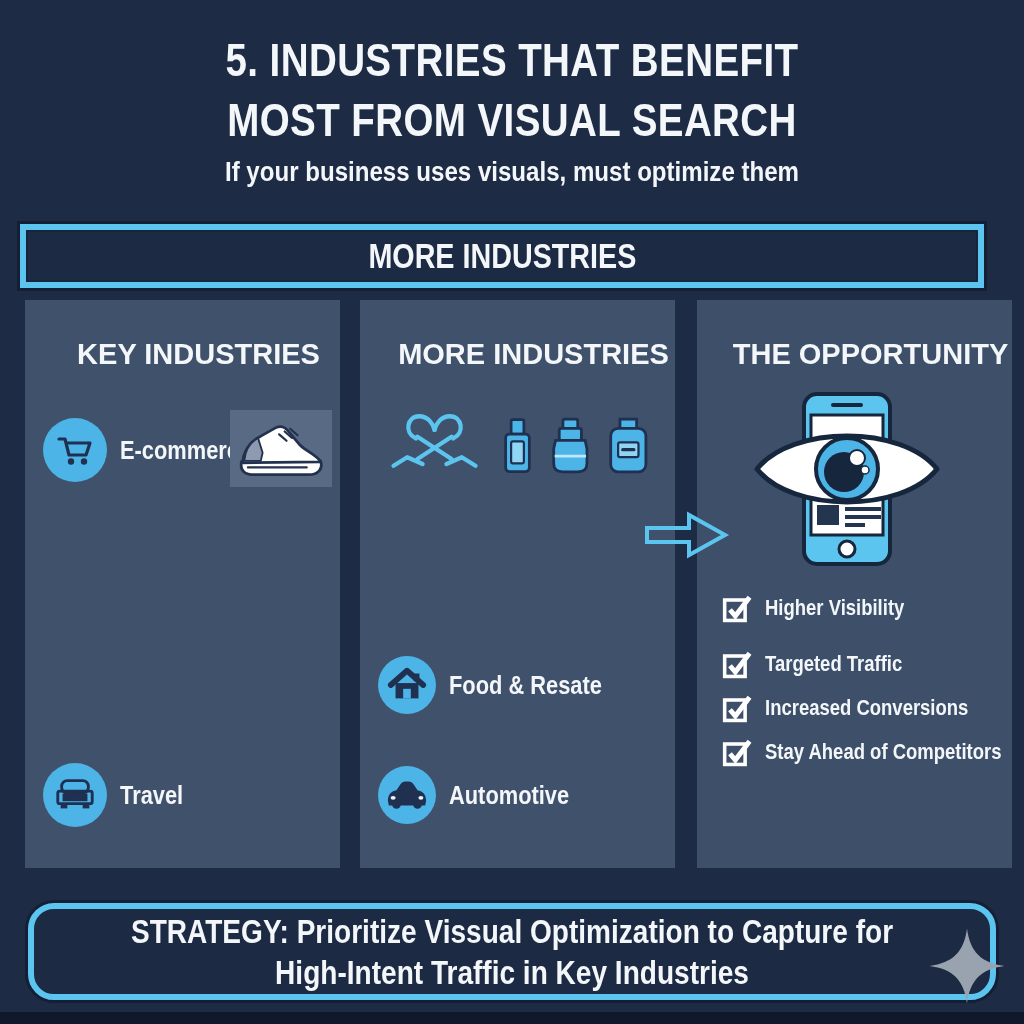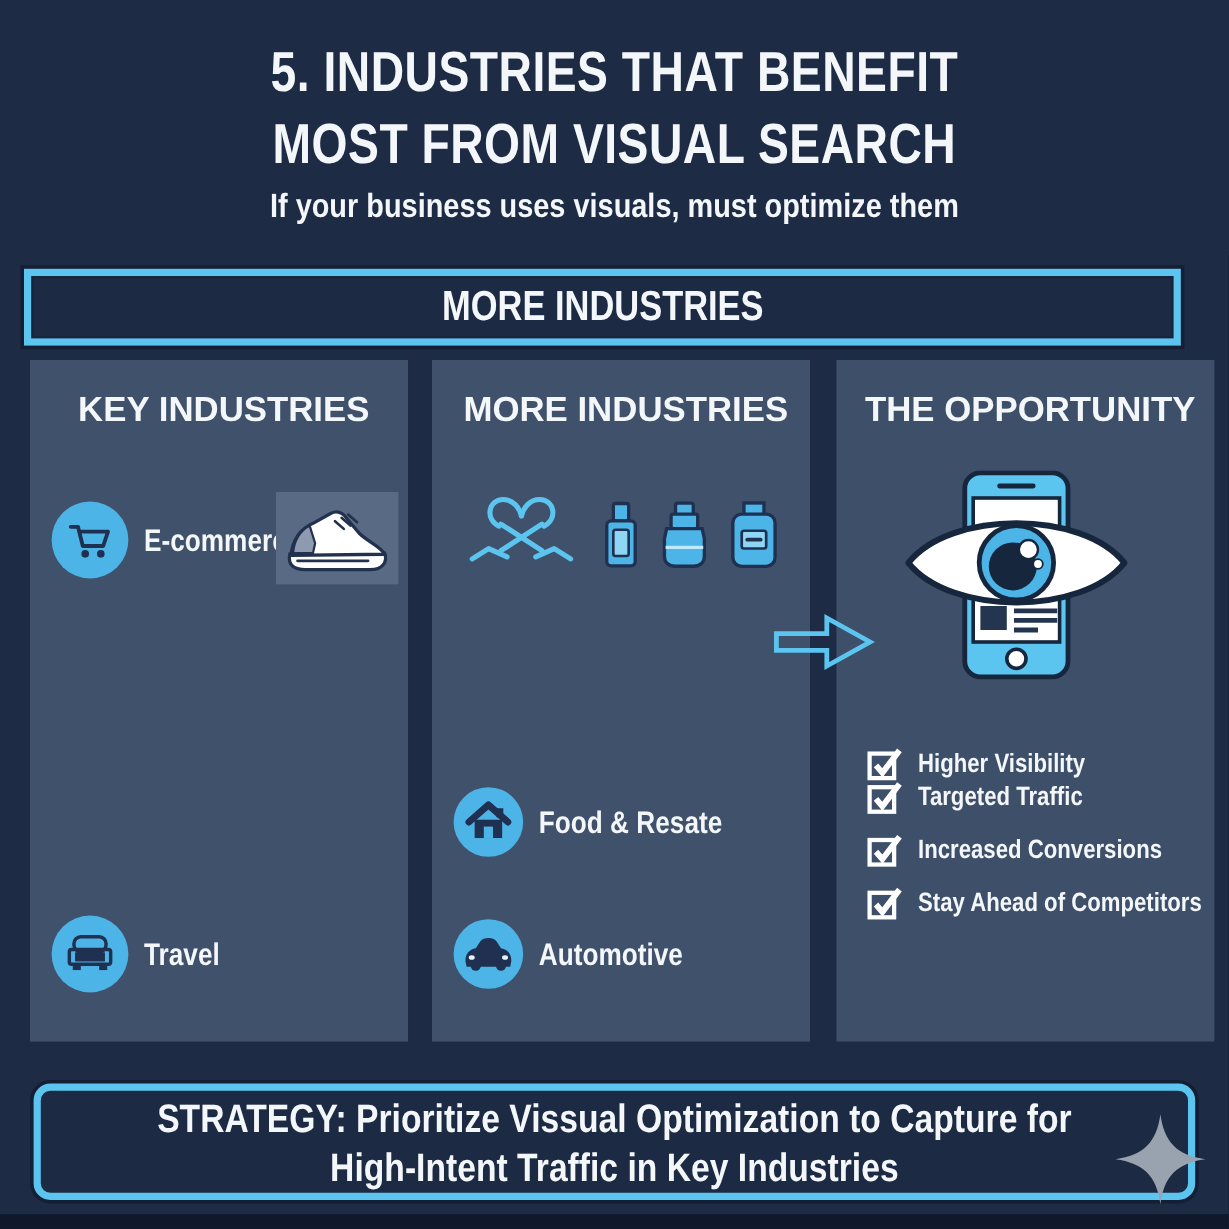--- a/index.html
+++ b/index.html
@@ -25,41 +25,41 @@
     display:flex;align-items:center;justify-content:center;
     box-shadow:0 0 0 3px #141f35, inset 0 0 0 2px #16243c;}
   .top-banner .label{font-size:35px;font-weight:bold;}
 
   
   .panel{position:absolute;top:300px;height:568px;background:#40516c;box-sizing:border-box;}
   .panel-1{left:25px;width:315px;}
   .panel-2{left:360px;width:315px;}
   .panel-3{left:697px;width:315px;background:#3e4f6a;}
   .panel-header{position:absolute;top:22px;left:0;width:100%;text-align:center;
-    font-size:29px;font-weight:bold;margin:4px;}
+    font-size:29px;font-weight:bold;margin:16px;}
 
   .item{position:absolute;left:18px;display:flex;align-items:center;gap:13px;}
   .circle{border-radius:50%;background:#4cb4e6;display:flex;align-items:center;justify-content:center;flex:0 0 auto;}
   .circle-64{width:64px;height:64px;}
   .circle-58{width:58px;height:58px;}
   .item-label{font-size:26px;font-weight:bold;}
   .check-label{font-size:22px;font-weight:bold;}
 
   .shoe-box{position:absolute;left:205px;top:110px;width:102px;height:77px;
     background:#596a85;display:flex;align-items:center;justify-content:center;}
 
   .icons-row{position:absolute;left:26px;top:104px;width:264px;height:72px;
     display:flex;align-items:flex-end;gap:17px;}
 
   .checklist-row{position:absolute;left:25px;display:flex;align-items:center;gap:11px;}
 
   .arrow-wrap{position:absolute;left:641px;top:504px;z-index:5;}
 
   .strategy{position:absolute;left:28px;top:903px;width:968px;height:97px;
-    box-sizing:border-box;border:6px solid #5bc5ef;border-radius:14px;background:#1c2a44;
+    box-sizing:border-box;border:6px solid #5bc5ef;border-radius:26px;background:#1c2a44;
     display:flex;flex-direction:column;align-items:center;justify-content:center;
     box-shadow:0 0 0 3px #141f35;}
   .strategy .line{font-size:33px;font-weight:bold;line-height:41px;text-align:center;width:100%;}
   .strategy .cond-c{display:block;transform:scaleX(.85);}
 
   .sparkle{position:absolute;left:928px;top:927px;z-index:6;}
 </style>
 </head>
 <body>
 
@@ -196,21 +196,21 @@
       <circle cx="100" cy="157" r="8" fill="#ffffff" stroke="#16263d" stroke-width="3"></circle>
       <rect x="70" y="113" width="22" height="20" fill="#24364f"></rect>
       <path d="M98 117 H134 M98 125 H134 M98 133 H118" stroke="#24364f" stroke-width="4"></path>
       <path d="M10 77 C45 33 155 33 190 77 C155 121 45 121 10 77 Z" fill="#ffffff" stroke="#16263d" stroke-width="5" stroke-linejoin="round"></path>
       <circle cx="100" cy="77" r="31" fill="#4cb4e6" stroke="#16263d" stroke-width="4"></circle>
       <circle cx="97" cy="80" r="20" fill="#16263d"></circle>
       <circle cx="110" cy="66" r="8" fill="#ffffff" stroke="#16263d" stroke-width="2"></circle>
       <circle cx="118" cy="78" r="4" fill="#ffffff" stroke="#16263d" stroke-width="1.5"></circle>
     </svg>
 
-    <div class="checklist-row" style="top:320px;text-align:center;">
+    <div class="checklist-row" style="top:292px;text-align:center;">
       <svg width="32" height="32" viewBox="0 0 36 34">
         <rect x="3" y="8" width="23" height="23" fill="none" stroke="#ffffff" stroke-width="4"></rect>
         <path d="M9 19 L15 26 L31 5" fill="none" stroke="#ffffff" stroke-width="5.5"></path>
       </svg>
       <span class="check-label cond">Higher Visibility</span>
     </div>
     <div class="checklist-row" style="top:348px;">
       <svg width="32" height="32" viewBox="0 0 36 34">
         <rect x="3" y="8" width="23" height="23" fill="none" stroke="#ffffff" stroke-width="4"></rect>
         <path d="M9 19 L15 26 L31 5" fill="none" stroke="#ffffff" stroke-width="5.5"></path>

